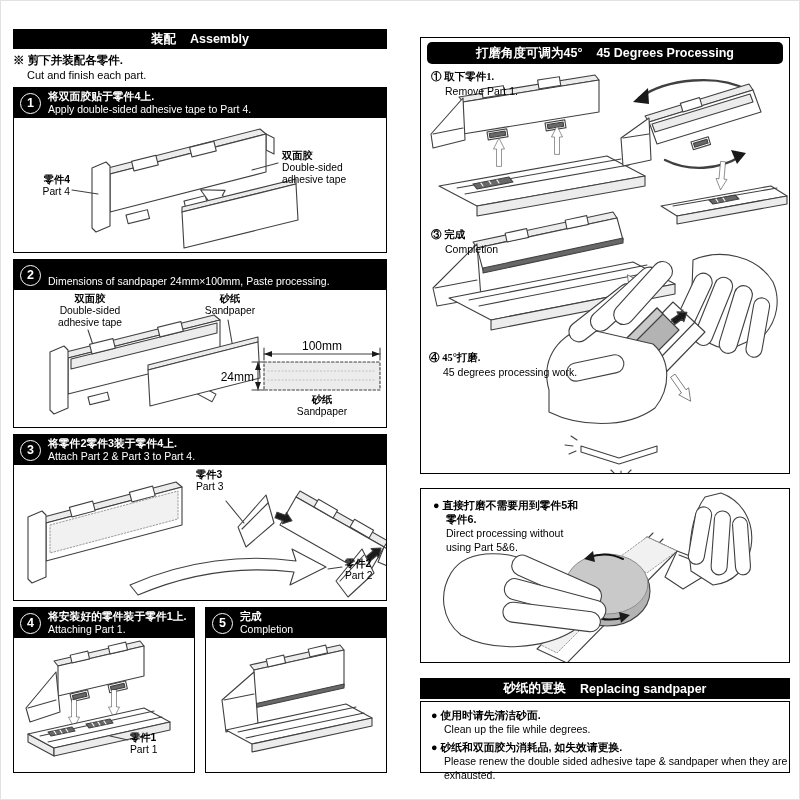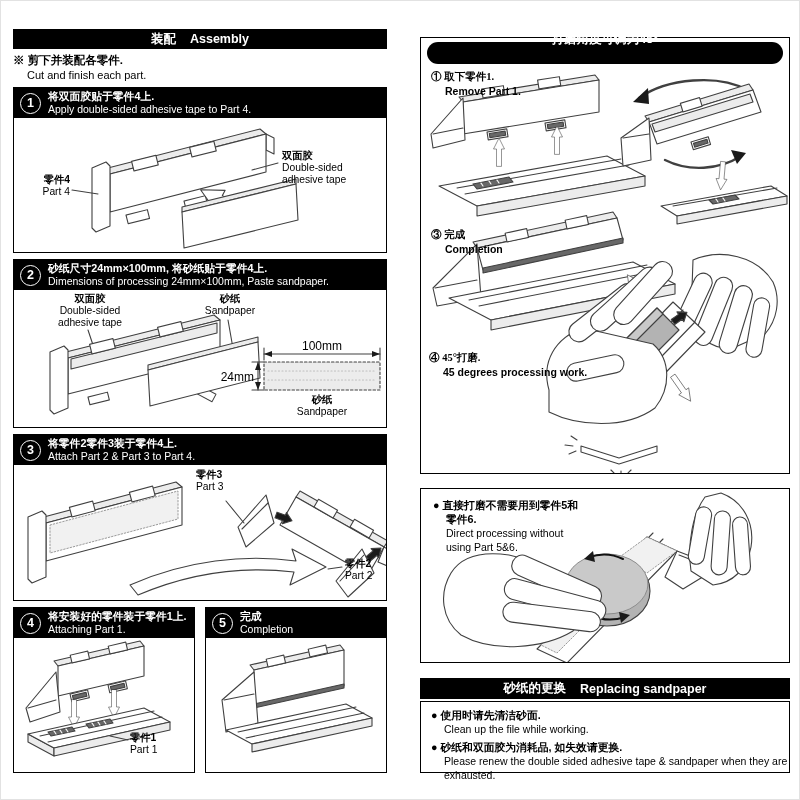--- a/index.html
+++ b/index.html
@@ -2,21 +2,21 @@
 <html><head>
 <meta charset="utf-8">
 <style>
   html,body{margin:0;padding:0;}
   body{width:800px;height:800px;position:relative;background:#fff;
        font-family:"Liberation Sans",sans-serif;color:#000;overflow:hidden;}
   .frame{position:absolute;inset:0;border:1px solid #e2e2e2;pointer-events:none;}
   
   .bigbar{position:absolute;background:#000;color:#fff;display:flex;align-items:center;
           justify-content:center;gap:14px;font-weight:bold;font-size:12.5px;}
-  .roundbar{border-radius:11px;flex-direction:column;}
+  .roundbar{border-radius:5px;}
   
   .stepbox{position:absolute;border:1px solid #000;background:#fff;box-sizing:border-box;}
   .stephead{display:flex;align-items:center;gap:7px;background:#000;color:#fff;
             height:30px;padding:0 6px;box-sizing:border-box;}
   .cnum{flex:0 0 auto;width:19px;height:19px;border:1.6px solid #fff;border-radius:50%;
         display:flex;align-items:center;justify-content:center;font-weight:bold;
         font-size:12.5px;}
   .ht{font-size:10.5px;line-height:13px;}
   .ht .z{font-weight:bold;font-size:10.8px;}
   .stepbody{position:relative;width:100%;}
@@ -26,21 +26,21 @@
   .intro .e{margin-left:14px;}
   
   .lbl{position:absolute;font-size:10.3px;line-height:12px;}
   .lbl .z{font-weight:bold;}
   .tc{text-align:center;}
   .tr{text-align:right;}
   .dim{font-size:12px;}
   
   .rstep{position:absolute;font-size:10.5px;line-height:14px;}
   .rstep .z{font-weight:bold;font-family:Liberation Serif, serif;}
-  .rstep .e{margin-left:14px;font-weight:bold;}
+  .rstep .e{margin-left:14px;font-weight:normal;}
   
   .plainbox{position:absolute;border:1px solid #000;background:#fff;box-sizing:border-box;}
   .bnote{position:absolute;font-size:10.5px;line-height:14px;}
   .bnote .z{font-weight:bold;font-size:10.8px;}
   .bnote .e{margin-left:13px;}
   
   svg.diagram{position:absolute;left:0;top:0;}
   .diagram *{stroke:#404040;stroke-width:1.1;fill:#fff;stroke-linejoin:round;stroke-linecap:round;}
   .diagram .fe{fill:#ececec;}
   .diagram .fd{fill:#686868;}
@@ -117,22 +117,22 @@
       <div>Double-sided</div>
       <div>adhesive tape</div>
     </div>
   </div>
 </div>
 
 <div class="stepbox" style="left:13px;top:259px;width:374px;height:169px">
   <div class="stephead">
     <span class="cnum">2</span>
     <span class="ht">
-      <span class="z">砂纸尺寸24mm×100mm, 将砂纸贴于零件4上.</span><br>
-      <span>Dimensions of processing 24mm×100mm, Paste sandpaper.</span>
+      <br>
+      <span>Dimensions of sandpaper 24mm×100mm, Paste processing.</span>
     </span>
   </div>
   <div class="stepbody" style="height:137px">
     <svg class="diagram" width="372" height="137" viewBox="0 0 372 137">
       <line x1="74" y1="40" x2="88" y2="82"></line>
       <line x1="214" y1="30" x2="220" y2="64"></line>
       <polygon class="fe" points="54,68 206,30 200,25 48,63"></polygon>
       <polygon points="54,68 206,30 206,66 54,104"></polygon>
       <polygon class="fe" points="57,69 203,33 203,43 57,79"></polygon>
       <g transform="translate(78,64) rotate(-14)">
@@ -493,19 +493,19 @@
 </div>
 
 <div class="bigbar" style="left:420px;top:678px;width:370px;height:21px">
   <span>砂纸的更换</span>
   <span>Replacing sandpaper</span>
 </div>
 
 <div class="plainbox" style="left:420px;top:701px;width:370px;height:72px">
   <div class="bnote" style="left:10px;top:6px">
     <div class="z">● 使用时请先清洁砂面.</div>
-    <div class="e">Clean up the file while working.</div>
+    <div class="e">Clean up the file while degrees.</div>
   </div>
   <div class="bnote" style="left:10px;top:38px">
     <div class="z">● 砂纸和双面胶为消耗品, 如失效请更换.</div>
     <div class="e">Please renew the double sided adhesive tape &amp; sandpaper when they are exhausted.</div>
   </div>
 </div>
 
 </body></html>

